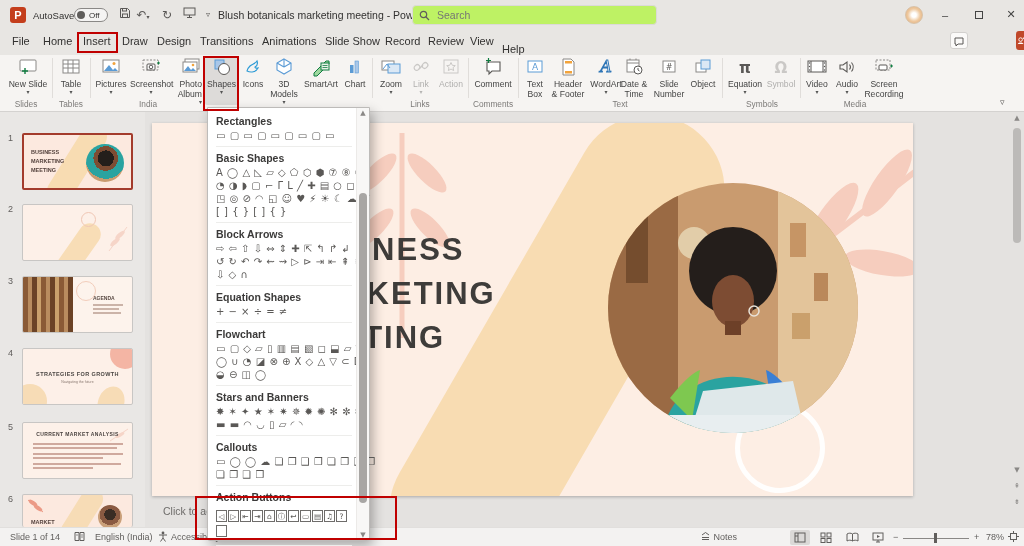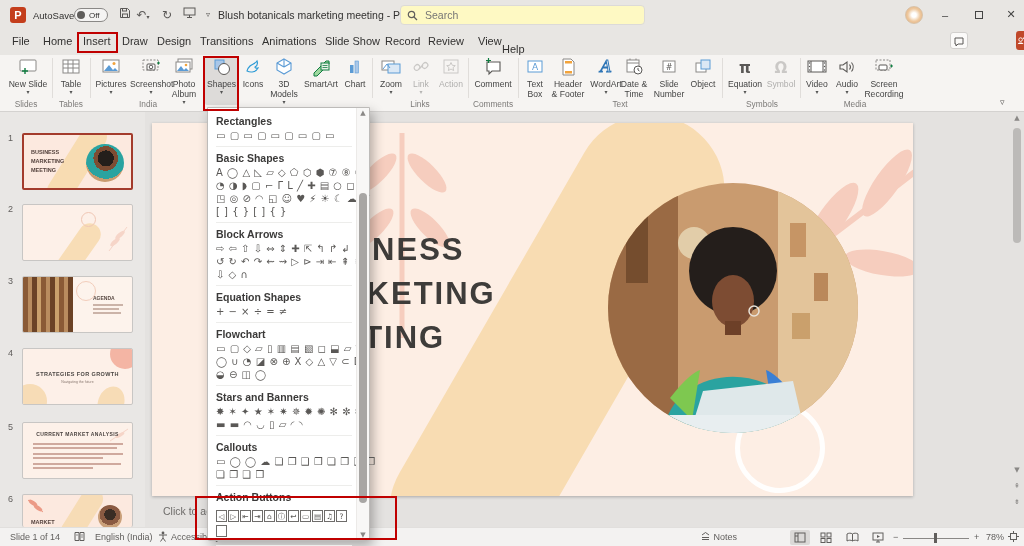--- a/index.html
+++ b/index.html
@@ -10,21 +10,21 @@
 
   
   .titlebar { position:absolute; left:0; top:0; width:1024px; height:30px; background:#e8e6e3; }
   .ppt-logo { position:absolute; left:10px; top:7px; width:16px; height:16px; background:#c43e1c; border-radius:3px; color:#fff; font-size:11px; font-weight:bold; text-align:center; line-height:16px; }
   .autosave-label { position:absolute; left:33px; top:10px; font-size:9.5px; color:#323130; }
   .autosave-pill { position:absolute; left:74px; top:8px; width:34px; height:14px; border:1px solid #8a8886; border-radius:8px; background:#f5f4f3; font-size:8px; color:#323130; }
   .autosave-knob { position:absolute; left:2px; top:2px; width:8px; height:8px; border-radius:50%; background:#605e5c; }
   .autosave-state { position:absolute; left:14px; top:2px; }
   .qat-icon { position:absolute; top:6px; width:18px; height:18px; font-size:12px; color:#5a5856; text-align:center; line-height:18px; }
   .doc-title { position:absolute; left:218px; top:9px; font-size:10.5px; color:#323130; white-space:nowrap; }
-  .search-box { position:absolute; left:400px; top:5px; width:245px; height:20px; background:#fef9c3; border:1px solid #dcdad8; border-radius:4px; }
+  .search-box { position:absolute; left:412px; top:5px; width:245px; height:20px; background:#bef264; border:1px solid #dcdad8; border-radius:4px; }
   .search-box svg { position:absolute; left:6px; top:4px; }
   .search-box input { position:absolute; left:24px; top:1px; width:210px; height:16px; border:none; outline:none; font-size:10.5px; color:#605e5c; background:transparent; font-family:"Liberation Sans",sans-serif; }
   .avatar { position:absolute; left:905px; top:6px; width:18px; height:18px; border-radius:50%; background:radial-gradient(circle at 50% 50%, #fff 20%, #eec9a0 55%, #e4a86e 100%); border:1px solid #d8c2a8; }
   .win-btn { position:absolute; top:6px; width:22px; height:18px; text-align:center; line-height:18px; font-size:11px; color:#444; }
 
   
   .tabrow { position:absolute; left:0; top:30px; width:1024px; height:25px; background:#e8e6e3; }
   .tab { position:absolute; top:5px; font-size:11px; color:#323130; white-space:nowrap; }
   .comment-btn { position:absolute; left:950px; top:32px; width:18px; height:17px; background:#fbfaf9; border:1px solid #d2d0ce; border-radius:3px; text-align:center; }
   .share-btn { position:absolute; left:1016px; top:31px; width:46px; height:19px; background:#c0482a; border-radius:3px; color:#fff; font-size:10px; text-align:center; line-height:19px; }
@@ -134,21 +134,21 @@
     <span class="tab" style="left:12px;">File</span>
     <span class="tab" style="left:43px;">Home</span>
     <span class="tab" style="left:83px;text-align:center;">Insert</span>
     <span class="tab" style="left:122px;">Draw</span>
     <span class="tab" style="left:157px;">Design</span>
     <span class="tab" style="left:200px;">Transitions</span>
     <span class="tab" style="left:262px;">Animations</span>
     <span class="tab" style="left:325px;">Slide Show</span>
     <span class="tab" style="left:385px;">Record</span>
     <span class="tab" style="left:428px;">Review</span>
-    <span class="tab" style="left:470px;margin-left:8px;">View</span>
+    <span class="tab" style="left:470px;">View</span>
     <span class="tab" style="left:502px;margin-top:8px;">Help</span>
   </div>
   <div class="comment-btn">
     <svg width="10" height="10" viewBox="0 0 10 10" style="margin-top:3px;">
         <path d="M1 1h8v6H4L2 9V7H1z" fill="none" stroke="#5a5856" stroke-width="1"></path>
       </svg>
   </div>
   <div class="share-btn">
     <svg width="9" height="9" viewBox="0 0 10 10" style="vertical-align:-1px;">
         <circle cx="4" cy="4" r="2" fill="none" stroke="#fff" stroke-width="1"></circle>
@@ -192,21 +192,21 @@
     <div class="rbtn" style="left:130px; width:42px;">
       <span class="ricon"><svg width="22" height="20" viewBox="0 0 22 20">
             <rect x="3" y="3" width="15" height="10" fill="none" stroke="#8a8886" stroke-dasharray="2 1.5"></rect>
             <rect x="7" y="7" width="8" height="6" rx="1" fill="#fff" stroke="#5a5856"></rect>
             <circle cx="11" cy="10" r="1.8" fill="none" stroke="#5a5856"></circle>
             <path d="M17 6h3M18.5 4.5v3" stroke="#107c41"></path>
           </svg></span>
       <span class="rlabel">Screenshot</span>
         <span class="chev sym">▾</span>
     </div>
-    <div class="rbtn" style="left:166px; width:36px;">
+    <div class="rbtn" style="left:166px; width:36px;text-align:right;">
       <span class="ricon"><svg width="22" height="20" viewBox="0 0 22 20">
             <rect x="5" y="2" width="14" height="10" fill="#fff" stroke="#8a8886"></rect>
             <rect x="3" y="5" width="14" height="10" fill="#fff" stroke="#8a8886"></rect>
             <path d="M4 14l4-5 3 4 2-2 3 3z" fill="#5b9bd5"></path>
             <circle cx="13" cy="8" r="1.3" fill="#f2a33c"></circle>
           </svg></span>
       <span class="rlabel">Photo Album</span>
         <span class="chev sym">▾</span>
     </div>
     <div class="gdiv" style="left:203px;"></div>

